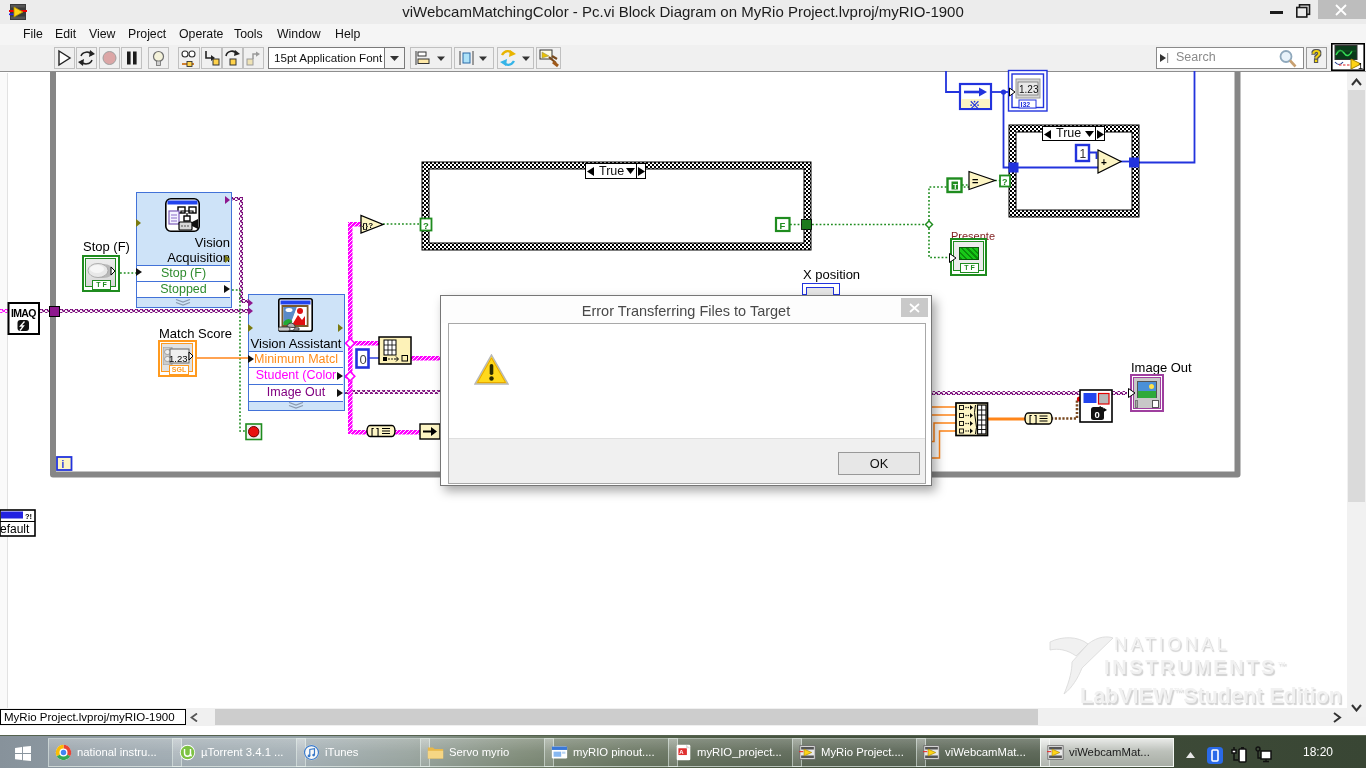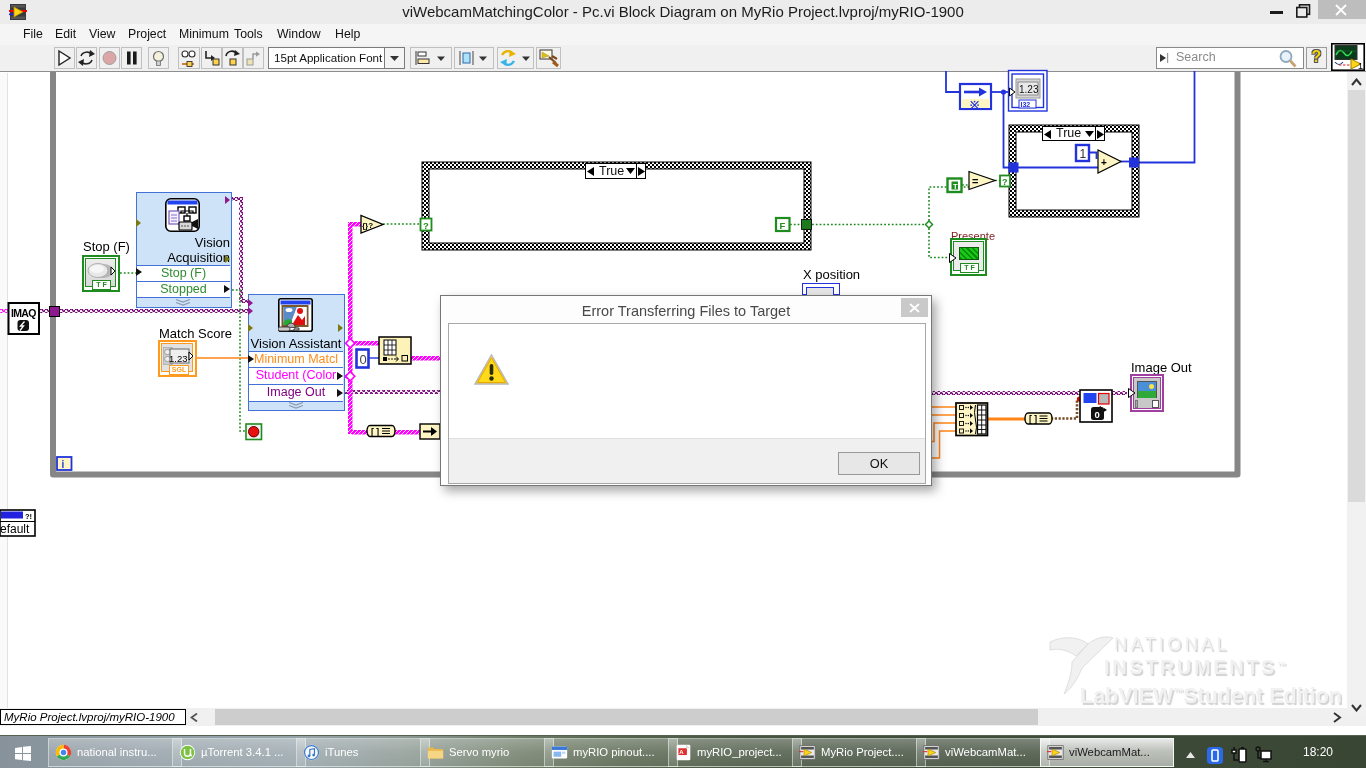--- a/index.html
+++ b/index.html
@@ -10,21 +10,21 @@
   #titlebar { left:0; top:0; width:1366px; height:24px; background:#ececec; }
   #title-text { left:0; top:3px; width:1366px; text-align:center; font-size:15px; color:#1c1c1c; }
   #menubar { left:0; top:24px; width:1366px; height:21px; background:#f5f5f5; font-size:12.3px; color:#111; }
   .mi { position:absolute; top:3px;margin-left:13px; }
   #toolbar { left:0; top:45px; width:1366px; height:27px; background:#f0f0f0; border-bottom:1px solid #8e8e8e; }
   
   #diagram { left:0; top:72px; width:1347px; height:645px; background:#fff; overflow:hidden; }
   
   #dialog { left:440px; top:295px; width:492px; height:191px; background:#fff; border:1px solid #767676; box-shadow:4px 5px 10px rgba(0,0,0,0.35); z-index:30; }
   
-  #hscroll { left:0; top:708px; width:1366px; height:18px; background:#f0f0f0;font-style:italic; }
+  #hscroll { left:0; top:708px; width:1366px; height:18px; background:#f0f0f0; }
   #vscroll { left:1347px; top:72px; width:19px; height:645px; background:#f1f1f1; }
   #taskbar { left:0; top:735px; width:1366px; height:33px;
      background:linear-gradient(90deg,#87929b 0%,#909da5 10%,#97a4aa 22%,#8a9791 30%,#6d7b66 38%,#55634c 46%,#485541 55%,#414e3c 65%,#3e4b38 80%,#394634 100%);
      border-top:1px solid #55624f; }
   .tbtn { position:absolute; top:2px; height:29px; width:134px;
      background:linear-gradient(180deg,rgba(255,255,255,0.32),rgba(255,255,255,0.18) 45%,rgba(255,255,255,0.10));
      border:1px solid rgba(230,240,235,0.55); color:#fff; font-size:11.3px; }
   .tbtn .ti { position:absolute; left:6px; top:5px; width:17px; height:17px; }
   .tbtn .tt { position:absolute; left:28px; top:7px; white-space:nowrap; }
   svg { display:block; }
@@ -54,21 +54,21 @@
     <svg class="abs" style="left:1334px;top:4px" width="14" height="12" viewBox="0 0 14 12">
       <path d="M2,1 L12,11 M12,1 L2,11" stroke="#fff" stroke-width="1.8"></path>
     </svg>
   </div>
 
   <div class="abs" id="menubar">
     <span class="mi" style="left:10px">File</span>
     <span class="mi" style="left:42px">Edit</span>
     <span class="mi" style="left:76px">View</span>
     <span class="mi" style="left:115px">Project</span>
-    <span class="mi" style="left:166px">Minimum</span>
+    <span class="mi" style="left:166px">Operate</span>
     <span class="mi" style="left:221px">Tools</span>
     <span class="mi" style="left:264px">Window</span>
     <span class="mi" style="left:322px">Help</span>
   </div>
 
   <div class="abs" id="toolbar">
     <svg class="abs" style="left:54px;top:2px" width="510" height="22" viewBox="0 0 510 22">
 
       <rect x="0.5" y="0.5" width="20" height="21" fill="#f0f0f0" stroke="#c0c0c0"></rect>
       <polygon points="5,4 16,11 5,18" fill="#fff" stroke="#222" stroke-width="1.4"></polygon>

